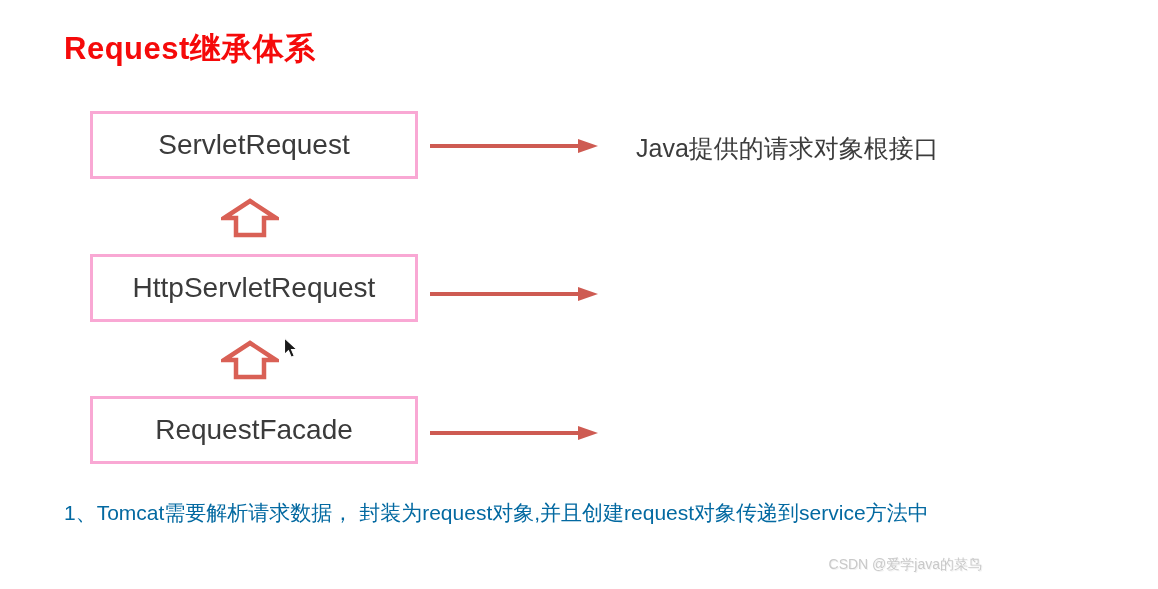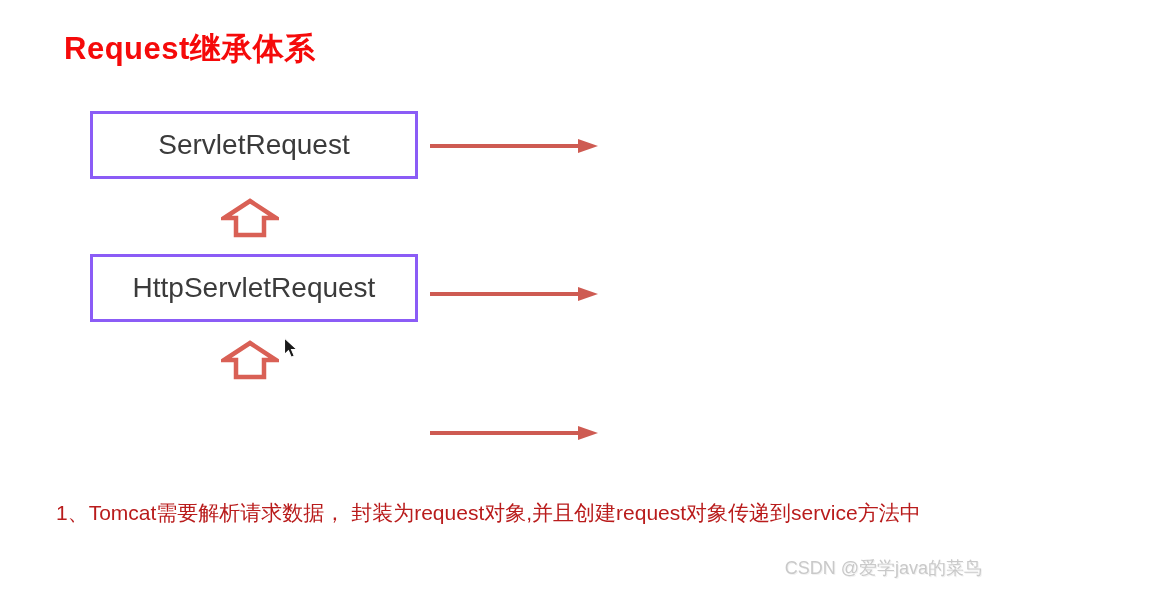--- a/index.html
+++ b/index.html
@@ -19,21 +19,21 @@
     font-size: 31px;
     font-weight: bold;
     color: #f50a0a;
     letter-spacing: 0.5px;
   }
   .class-box {
     position: absolute;
     left: 90px;
     width: 328px;
     height: 68px;
-    border: 3px solid #8b5cf6;
+    border: 3px solid #f9a8d4;
     background: #ffffff;
     display: flex;
     align-items: center;
     justify-content: center;
     font-size: 28px;
     color: #3b3b3b;
   }
   .box-1 { top: 111px; }
   .box-2 { top: 254px; }
   .box-3 { top: 396px; }
@@ -59,32 +59,32 @@
     left: 636px;
     font-size: 25px;
     color: #3c3c3c;
     white-space: nowrap;
   }
   .desc-1 { top: 132px; }
   .desc-2 { top: 280px; }
   .desc-3 { top: 419px; }
   .note {
     position: absolute;
-    left: 56px;
+    left: 64px;
     font-size: 21px;
-    color: #b91c1c;
+    color: #0369a1;
     white-space: nowrap;
   }
   .note-1 { top: 499px; }
   .note-2 { top: 550px; }
   .watermark {
     position: absolute;
     right: 22px;
     top: 556px;
-    font-size: 18px;
+    font-size: 14px;
     color: #c9c9c9;
     text-shadow: 1px 1px 0 #f2f2f2;
     white-space: nowrap;
     text-align: center;
   }
   .cursor {
     position: absolute;
     left: 283px;
     top: 337px;
     width: 16px;
@@ -98,20 +98,21 @@
 
   <div class="slide-title">Request继承体系</div>
 
   <div class="class-box box-1">
     <span>ServletRequest</span>
   </div>
   <svg class="right-arrow right-arrow-1" viewBox="0 0 172 18">
     <line x1="2" y1="9" x2="152" y2="9" stroke="#ce5b52" stroke-width="4"></line>
     <polygon points="150,2 170,9 150,16" fill="#ce5b52"></polygon>
   </svg>
+  <div class="desc-text desc-1">Java提供的请求对象根接口</div>
 
   <svg class="up-arrow up-arrow-1" viewBox="0 0 58 40">
     <polygon points="29,3 55,20 43,20 43,37 15,37 15,20 3,20" fill="#ffffff" stroke="#d96055" stroke-width="4.5" stroke-linejoin="miter"></polygon>
   </svg>
 
   <div class="class-box box-2">
     <span>HttpServletRequest</span>
   </div>
   <svg class="right-arrow right-arrow-2" viewBox="0 0 172 18">
     <line x1="2" y1="9" x2="152" y2="9" stroke="#ce5b52" stroke-width="4"></line>
@@ -119,20 +120,23 @@
   </svg>
 
   <svg class="up-arrow up-arrow-2" viewBox="0 0 58 40">
     <polygon points="29,3 55,20 43,20 43,37 15,37 15,20 3,20" fill="#ffffff" stroke="#d96055" stroke-width="4.5" stroke-linejoin="miter"></polygon>
   </svg>
 
   <svg class="cursor" viewBox="0 0 16 22">
     <path d="M1.5,1 L1.5,17.5 L5.5,13.8 L8.2,20.2 L11.2,18.9 L8.5,12.6 L13.8,12.4 Z" fill="#1a1a1a" stroke="#ffffff" stroke-width="1.1"></path>
   </svg>
 
+  <div class="class-box box-3">
+    <span>RequestFacade</span>
+  </div>
   <svg class="right-arrow right-arrow-3" viewBox="0 0 172 18">
     <line x1="2" y1="9" x2="152" y2="9" stroke="#ce5b52" stroke-width="4"></line>
     <polygon points="150,2 170,9 150,16" fill="#ce5b52"></polygon>
   </svg>
 
   <div class="note note-1">1、Tomcat需要解析请求数据， 封装为request对象,并且创建request对象传递到service方法中</div>
 
   <div class="watermark">CSDN @爱学java的菜鸟</div>
 
 </div>

